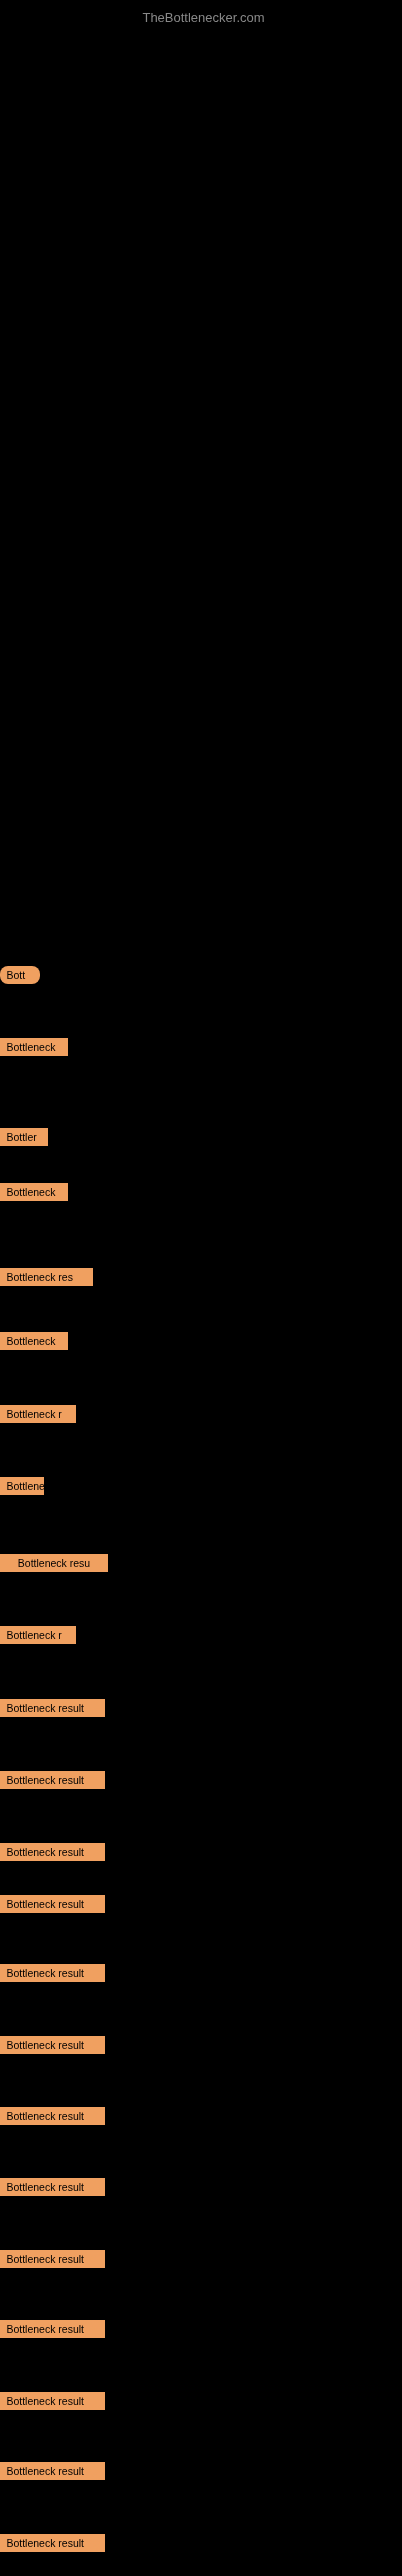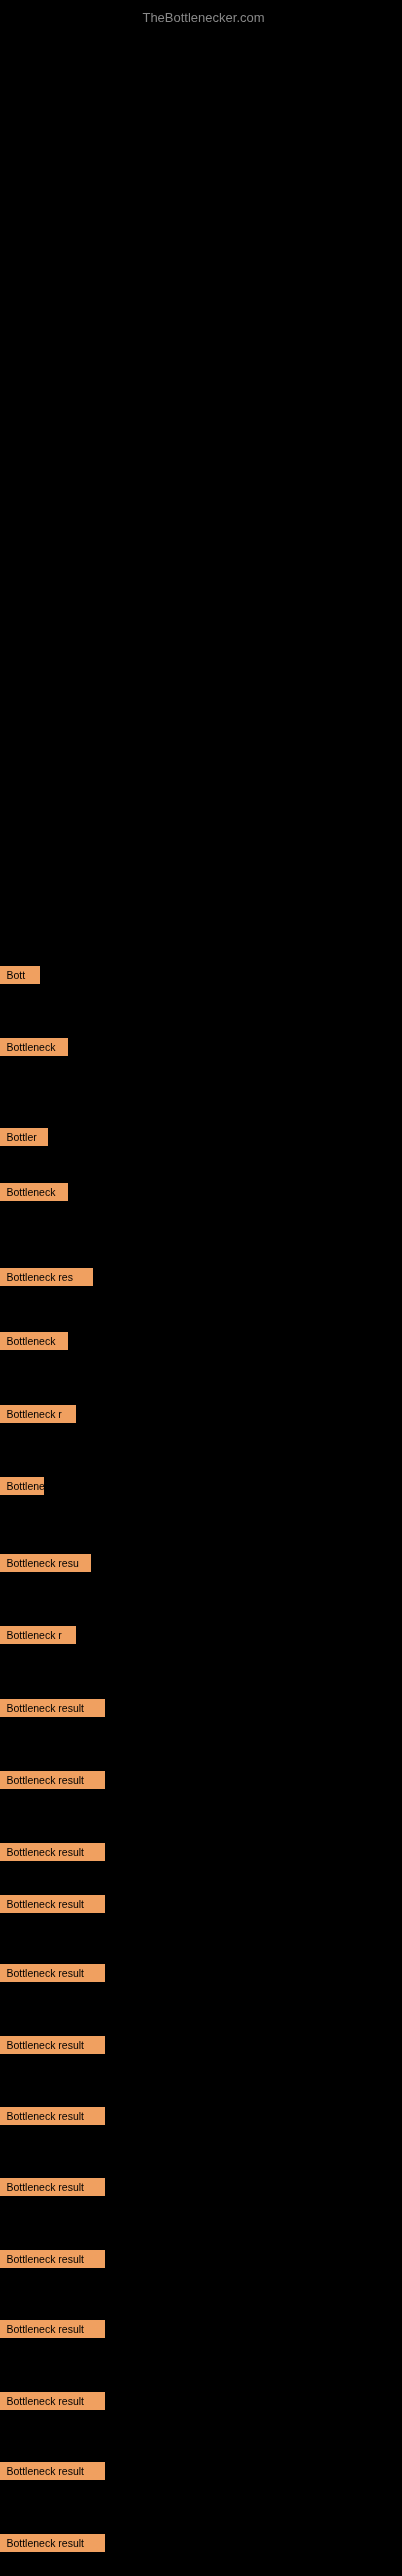--- a/index.html
+++ b/index.html
@@ -40,29 +40,29 @@
       overflow: hidden;
     }
 
   </style>
 </head>
 <body>
 
 <div class="site-title">TheBottlenecker.com</div>
 
 <div id="items-wrapper">
-    <div class="bottleneck-item" style="position: absolute; top: 966px; left: 0px; width: 40px;">Bott</div>
+    <div class="bottleneck-item" style="position: absolute; top: 966px; left: 0px; width: 40px; border-radius: 8px;">Bott</div>
     <div class="bottleneck-item" style="position: absolute; top: 1038px; left: 0px; width: 68px;">Bottleneck</div>
     <div class="bottleneck-item" style="position: absolute; top: 1128px; left: 0px; width: 48px;">Bottler</div>
     <div class="bottleneck-item" style="position: absolute; top: 1183px; left: 0px; width: 68px;">Bottleneck</div>
     <div class="bottleneck-item" style="position: absolute; top: 1260px; left: 0px; width: 93px; margin-top: 8px;">Bottleneck res</div>
     <div class="bottleneck-item" style="position: absolute; top: 1332px; left: 0px; width: 68px;">Bottleneck</div>
     <div class="bottleneck-item" style="position: absolute; top: 1405px; left: 0px; width: 76px;">Bottleneck r</div>
     <div class="bottleneck-item" style="position: absolute; top: 1477px; left: 0px; width: 44px;">Bottlenec</div>
-    <div class="bottleneck-item" style="position: absolute; top: 1554px; left: 0px; width: 91px;">Bottleneck resu</div>
+    <div class="bottleneck-item" style="position: absolute; top: 1554px; left: 0px; width: 108px; text-align: center;">Bottleneck resu</div>
     <div class="bottleneck-item" style="position: absolute; top: 1626px; left: 0px; width: 76px;">Bottleneck r</div>
     <div class="bottleneck-item" style="position: absolute; top: 1699px; left: 0px; width: 105px;">Bottleneck result</div>
     <div class="bottleneck-item" style="position: absolute; top: 1771px; left: 0px; width: 105px;">Bottleneck result</div>
     <div class="bottleneck-item" style="position: absolute; top: 1843px; left: 0px; width: 105px;">Bottleneck result</div>
     <div class="bottleneck-item" style="position: absolute; top: 1895px; left: 0px; width: 105px;">Bottleneck result</div>
     <div class="bottleneck-item" style="position: absolute; top: 1964px; left: 0px; width: 105px;">Bottleneck result</div>
     <div class="bottleneck-item" style="position: absolute; top: 2036px; left: 0px; width: 105px;">Bottleneck result</div>
     <div class="bottleneck-item" style="position: absolute; top: 2107px; left: 0px; width: 105px;">Bottleneck result</div>
     <div class="bottleneck-item" style="position: absolute; top: 2178px; left: 0px; width: 105px;">Bottleneck result</div>
     <div class="bottleneck-item" style="position: absolute; top: 2250px; left: 0px; width: 105px;">Bottleneck result</div>

